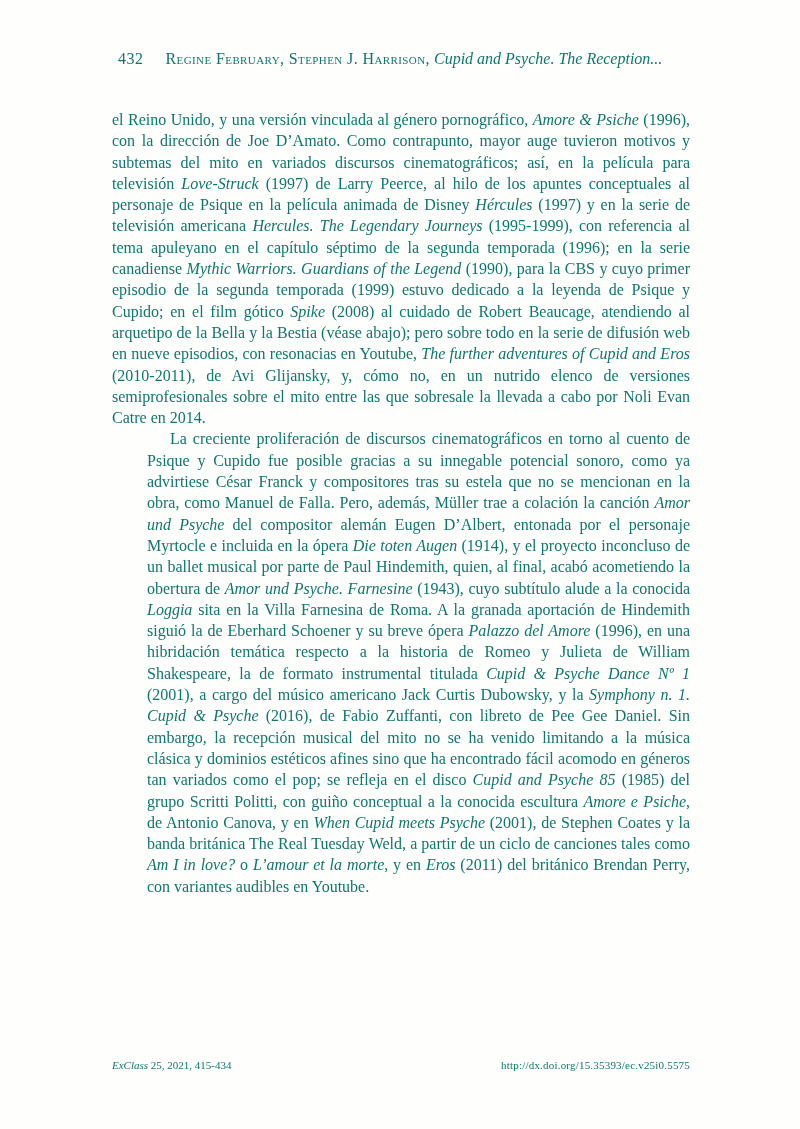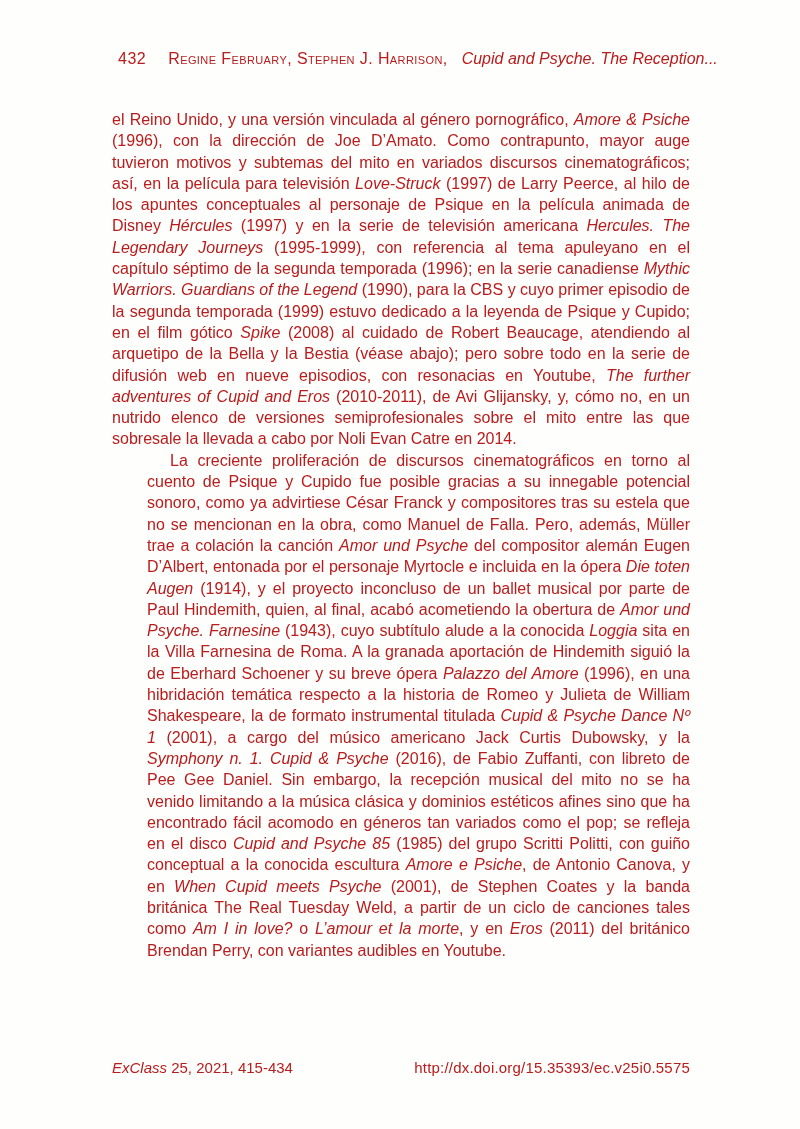--- a/index.html
+++ b/index.html
@@ -5,22 +5,22 @@
   html, body {
     margin: 0;
     padding: 0;
     background: #ffffff;
   }
   .page {
     position: relative;
     width: 800px;
     height: 1129px;
     background: #fefefd;
-    color: #b91c1c;
-    font-family: Liberation Sans, sans-serif;
+    color: #0f766e;
+    font-family: Liberation Serif, serif;
     overflow: hidden;
   }
   
   .header {
     position: absolute;
     top: 50px;
     left: 118px;
     right: 108px;
     display: flex;
     align-items: baseline;
@@ -30,21 +30,21 @@
   .pagenum {
     margin-right: 22px;
     letter-spacing: 0.5px;
   }
   .authors {
     font-variant: small-caps;
     letter-spacing: 0.4px;
   }
   .running-title {
     font-style: italic;
-    margin-left: 14px;
+    margin-left: 4px;
   }
   
   .bodytext {
     position: absolute;
     top: 109px;
     left: 112px;
     width: 578px;
     font-size: 16px;
     line-height: 21.3px;
     text-align: justify;
@@ -62,21 +62,21 @@
   }
   
   .footer {
     position: absolute;
     top: 1059px;
     left: 112px;
     right: 110px;
     display: flex;
     justify-content: space-between;
     align-items: center;
-    font-size: 15px;
+    font-size: 11px;
     gap: 12px;
   }
   .doi {
     letter-spacing: 0.2px;
   }
 </style>
 </head>
 <body>
 
 <div class="page">

